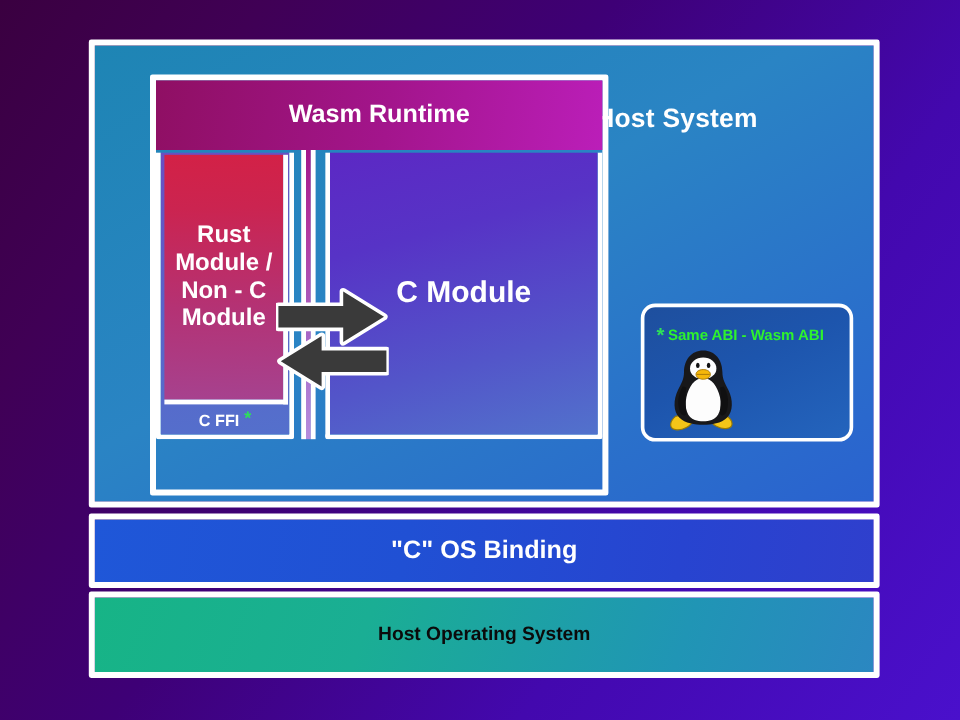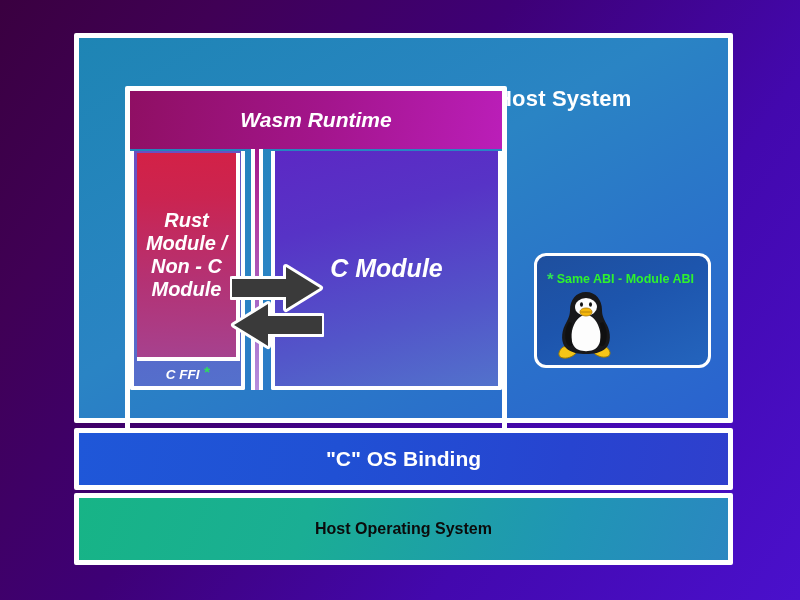--- a/index.html
+++ b/index.html
@@ -47,26 +47,25 @@
     color: #ffffff;
     font-size: 22px;
     font-weight: bold;
     letter-spacing: 0.2px;
     white-space: nowrap;
   }
 
   
   #wasm-runtime {
     position: absolute;
-    left: 46px; top: 48px;
+    left: 46px; top: 24px;
     width: 382px; height: 351px;
     border: 5px solid #ffffff;
     border-radius: 2px;
     background: transparent;
-    font-style: italic;
   }
 
   
   #wasm-runtime-header {
     position: absolute;
     left: 0; top: 0;
     width: 100%; height: 58px;
     background: linear-gradient(100deg, #8f0f63 0%, #a3158c 52%, #bb1eb9 100%);
     display: flex;
     align-items: center;
@@ -308,21 +307,21 @@
           <path d="M 92 55 L 38 55 L 38 43 L 4 64 L 38 85 L 38 73 L 92 73 Z" fill="#3a3a3a" stroke="#ffffff" stroke-width="6" stroke-linejoin="round"></path>
           <path d="M 92 55 L 38 55 L 38 43 L 4 64 L 38 85 L 38 73 L 92 73 Z" fill="#3a3a3a" stroke="none"></path>
         </svg>
 
       </div>
 
 
     </div>
 
     <div id="linux-abi-box">
-      <div id="linux-abi-label"><span class="asterisk abi-asterisk">*</span><span>Same ABI - Module ABI</span></div>
+      <div id="linux-abi-label"><span class="asterisk abi-asterisk">*</span><span>Same ABI - Wasm ABI</span></div>
 
       <svg id="tux-icon" viewBox="0 0 62 72">
 
         <path d="M 8 58 C 3 62 2 68 8 69 C 14 70 21 66 23 61 L 20 55 Z" fill="#f5c518" stroke="#9a7b06" stroke-width="1"></path>
         <path d="M 50 57 C 56 61 57 67 51 68 C 45 69 38 65 36 60 L 40 54 Z" fill="#f5c518" stroke="#9a7b06" stroke-width="1"></path>
 
         <path d="M 31 3 C 21 3 15 11 15 21 C 15 27 13 30 10 36
                  C 6 44 6 54 11 59 C 16 64 24 65 31 65
                  C 38 65 46 64 51 59 C 56 54 56 44 52 36
                  C 49 30 47 27 47 21 C 47 11 41 3 31 3 Z" fill="#18181a"></path>

